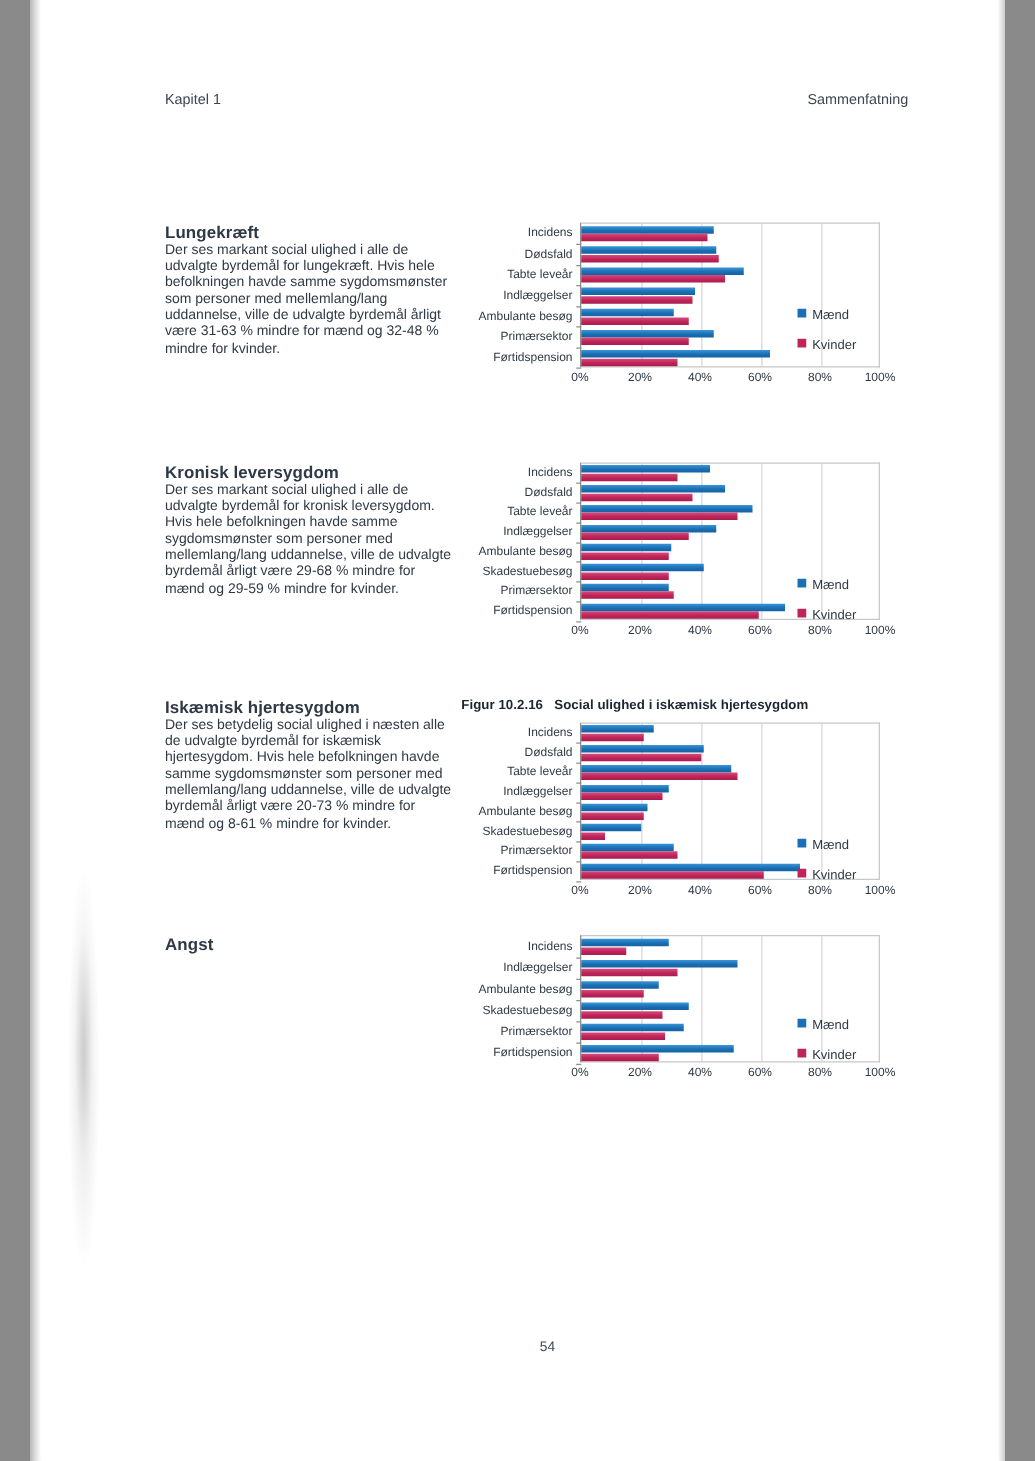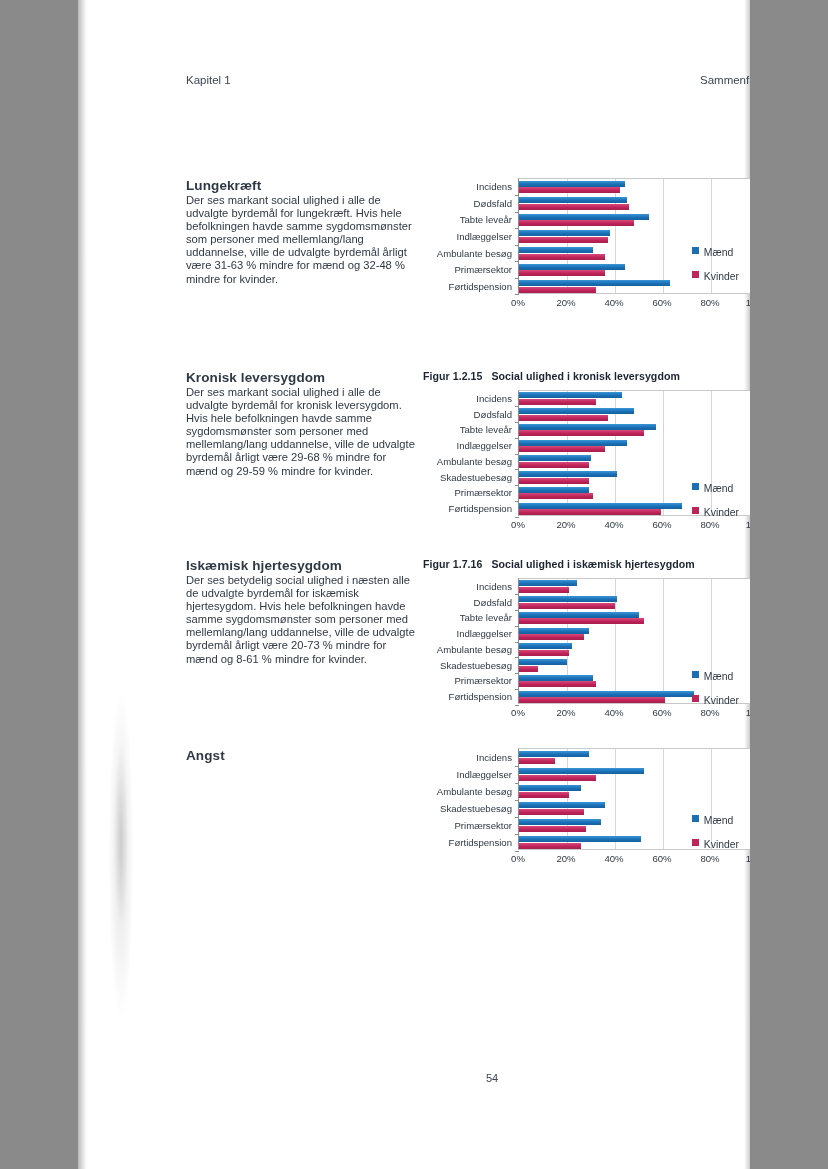--- a/index.html
+++ b/index.html
@@ -1,18 +1,18 @@
 <!DOCTYPE html>
 <html><head>
 <meta charset="utf-8">
 <style>
   html,body{margin:0;padding:0;background:#8a8a8a;}
   body{font-family:"Liberation Sans",sans-serif;}
   .page{
-    position:relative;width:672px;height:1169px;background:#ffffff;margin:0 auto;
+    position:relative;width:780px;height:1169px;background:#ffffff;margin:0 auto;
     overflow:hidden;
   }
   
   .scan-edge-left{position:absolute;left:0;top:0;width:9px;height:1169px;background:linear-gradient(to right,#b9b9b9,#e6e6e6 60%,#ffffff);}
   .scan-edge-right{position:absolute;right:0;top:0;width:6px;height:1169px;background:linear-gradient(to left,#cccccc,#f2f2f2 70%,#ffffff);}
   .scan-smudge{position:absolute;left:30px;top:690px;width:26px;height:330px;
     background:radial-gradient(ellipse at 50% 50%, rgba(120,120,120,.22), rgba(255,255,255,0) 70%);}
   .scan-smudge2{position:absolute;left:36px;top:745px;width:14px;height:180px;
     background:radial-gradient(ellipse at 50% 50%, rgba(100,100,100,.18), rgba(255,255,255,0) 72%);}
 
@@ -145,21 +145,20 @@
             </div>
           </div>
         </div>
       </div>
       <div class="section" style="top: 370px;">
         <div class="sec-text">
           <h2>Kronisk leversygdom</h2>
           <p>Der ses markant social ulighed i alle de udvalgte byrdemål for kronisk leversygdom. Hvis hele befolkningen havde samme sygdomsmønster som personer med mellemlang/lang uddannelse, ville de udvalgte byrdemål årligt være 29-68 % mindre for mænd og 29-59 % mindre for kvinder.</p>
         </div>
         <div class="fig">
-          <div class="fig-title"><span>Figur 1.2.15</span>&nbsp;&nbsp;&nbsp;<span>Social ulighed i kronisk leversygdom</span></div>
           <div class="chart">
             <div class="plot-wrap">
               <div class="plot" style="width: 240px; height: 126px;">
                 <div class="gridline" style="left: 48px;"></div>
                 <div class="gridline" style="left: 96px;"></div>
                 <div class="gridline" style="left: 144px;"></div>
                 <div class="gridline" style="left: 192px;"></div>
                 <div class="catrow" style="position: absolute; left: 0px; right: 0px; top: 0px; height: 15.75px;">
                   <div class="bar m" style="width: 103.2px; top: 1.375px;"></div>
                   <div class="bar k" style="width: 76.8px; top: 7.875px;"></div>
@@ -230,21 +229,21 @@
             </div>
           </div>
         </div>
       </div>
       <div class="section" style="top: 558px;">
         <div class="sec-text">
           <h2>Iskæmisk hjertesygdom</h2>
           <p>Der ses betydelig social ulighed i næsten alle de udvalgte byrdemål for iskæmisk hjertesygdom. Hvis hele befolkningen havde samme sygdomsmønster som personer med mellemlang/lang uddannelse, ville de udvalgte byrdemål årligt være 20-73 % mindre for mænd og 8-61 % mindre for kvinder.</p>
         </div>
         <div class="fig">
-          <div class="fig-title"><span>Figur 1.7.16</span>&nbsp;&nbsp;&nbsp;<span>Social ulighed i iskæmisk hjertesygdom</span></div>
+          <div class="fig-title"><span>Figur 10.2.16</span>&nbsp;&nbsp;&nbsp;<span>Social ulighed i iskæmisk hjertesygdom</span></div>
           <div class="chart">
             <div class="plot-wrap">
               <div class="plot" style="width: 240px; height: 126px;">
                 <div class="gridline" style="left: 48px;"></div>
                 <div class="gridline" style="left: 96px;"></div>
                 <div class="gridline" style="left: 144px;"></div>
                 <div class="gridline" style="left: 192px;"></div>
                 <div class="catrow" style="position: absolute; left: 0px; right: 0px; top: 0px; height: 15.75px;">
                   <div class="bar m" style="width: 57.6px; top: 1.375px;"></div>
                   <div class="bar k" style="width: 50.4px; top: 7.875px;"></div>

